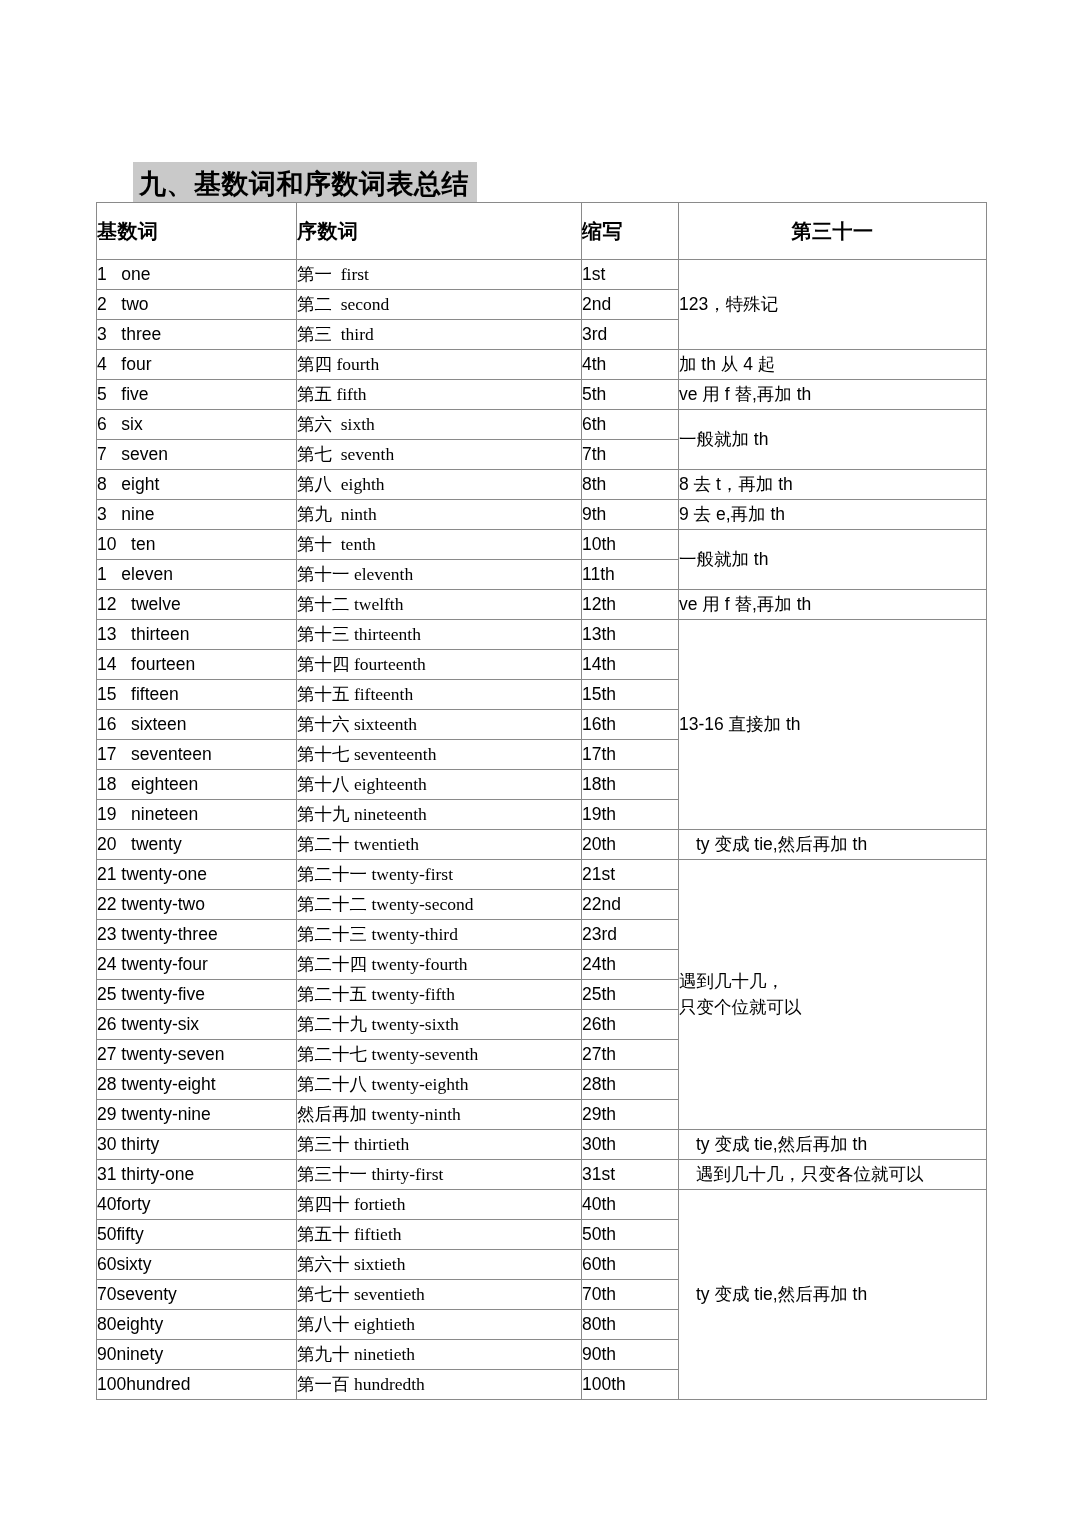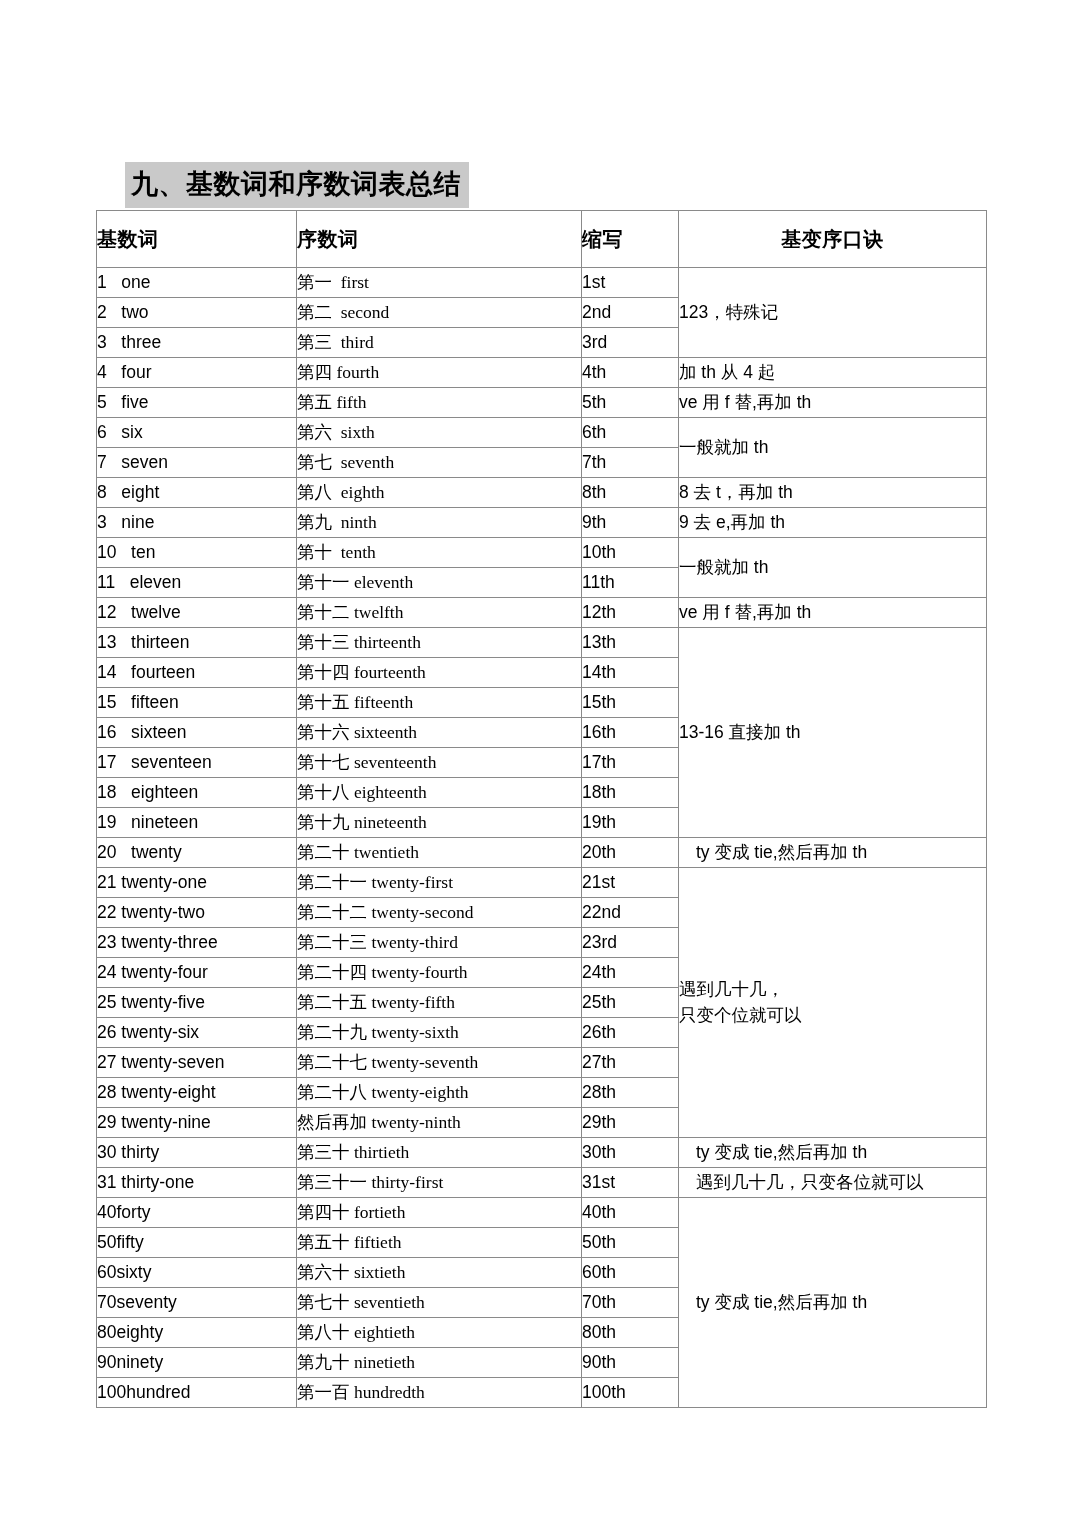--- a/index.html
+++ b/index.html
@@ -18,21 +18,21 @@
   .page {
     position: relative;
     width: 1080px;
     height: 1527px;
     box-sizing: border-box;
   }
 
   
   .title-wrap {
     position: absolute;
-    left: 100px;
+    left: 108px;
     top: 144px;
     padding-left: 25px;
   }
   .title {
     display: inline-block;
     background: #c9c9c9;
     font-size: 27px;
     font-weight: bold;
     line-height: 1.45;
     padding: 3px 8px 4px 6px;
@@ -45,21 +45,20 @@
     position: absolute;
     left: 96px;
     top: 202px;
     width: 890px;
   }
   table.num-table {
     border-collapse: collapse;
     table-layout: fixed;
     width: 890px;
     font-size: 17.5px;
-    margin-top: 8px;
   }
   table.num-table td,
   table.num-table th {
     border: 1px solid #8a8a8a;
     padding: 0;
     vertical-align: middle;
     background: #fff;
   }
   col.c-card   { width: 200px; }
   col.c-ord    { width: 285px; }
@@ -120,21 +119,21 @@
         <col class="c-card">
         <col class="c-ord">
         <col class="c-abbr">
         <col class="c-mnem">
       </colgroup>
       <thead>
         <tr>
           <th>基数词</th>
           <th>序数词</th>
           <th>缩写</th>
-          <th class="center">基变序口诀</th>
+          <th class="center">第三十一</th>
         </tr>
       </thead>
       <tbody id="table-body">
           <tr>
             <td class="cardinal">1   one</td>
             <td class="ordinal">第一  first</td>
             <td class="abbr">1st</td>
             <td class="mnemonic" rowspan="3">123，特殊记</td>
           </tr>
           <tr>
@@ -182,21 +181,21 @@
             <td class="abbr">9th</td>
             <td class="mnemonic" rowspan="1">9 去 e,再加 th</td>
           </tr>
           <tr>
             <td class="cardinal">10   ten</td>
             <td class="ordinal">第十  tenth</td>
             <td class="abbr">10th</td>
             <td class="mnemonic" rowspan="2">一般就加 th</td>
           </tr>
           <tr>
-            <td class="cardinal">11   eleven</td>
+            <td class="cardinal">1   eleven</td>
             <td class="ordinal">第十一 eleventh</td>
             <td class="abbr">11th</td>
           </tr>
           <tr>
             <td class="cardinal">12   twelve</td>
             <td class="ordinal">第十二 twelfth</td>
             <td class="abbr">12th</td>
             <td class="mnemonic" rowspan="1">ve 用 f 替,再加 th</td>
           </tr>
           <tr>

